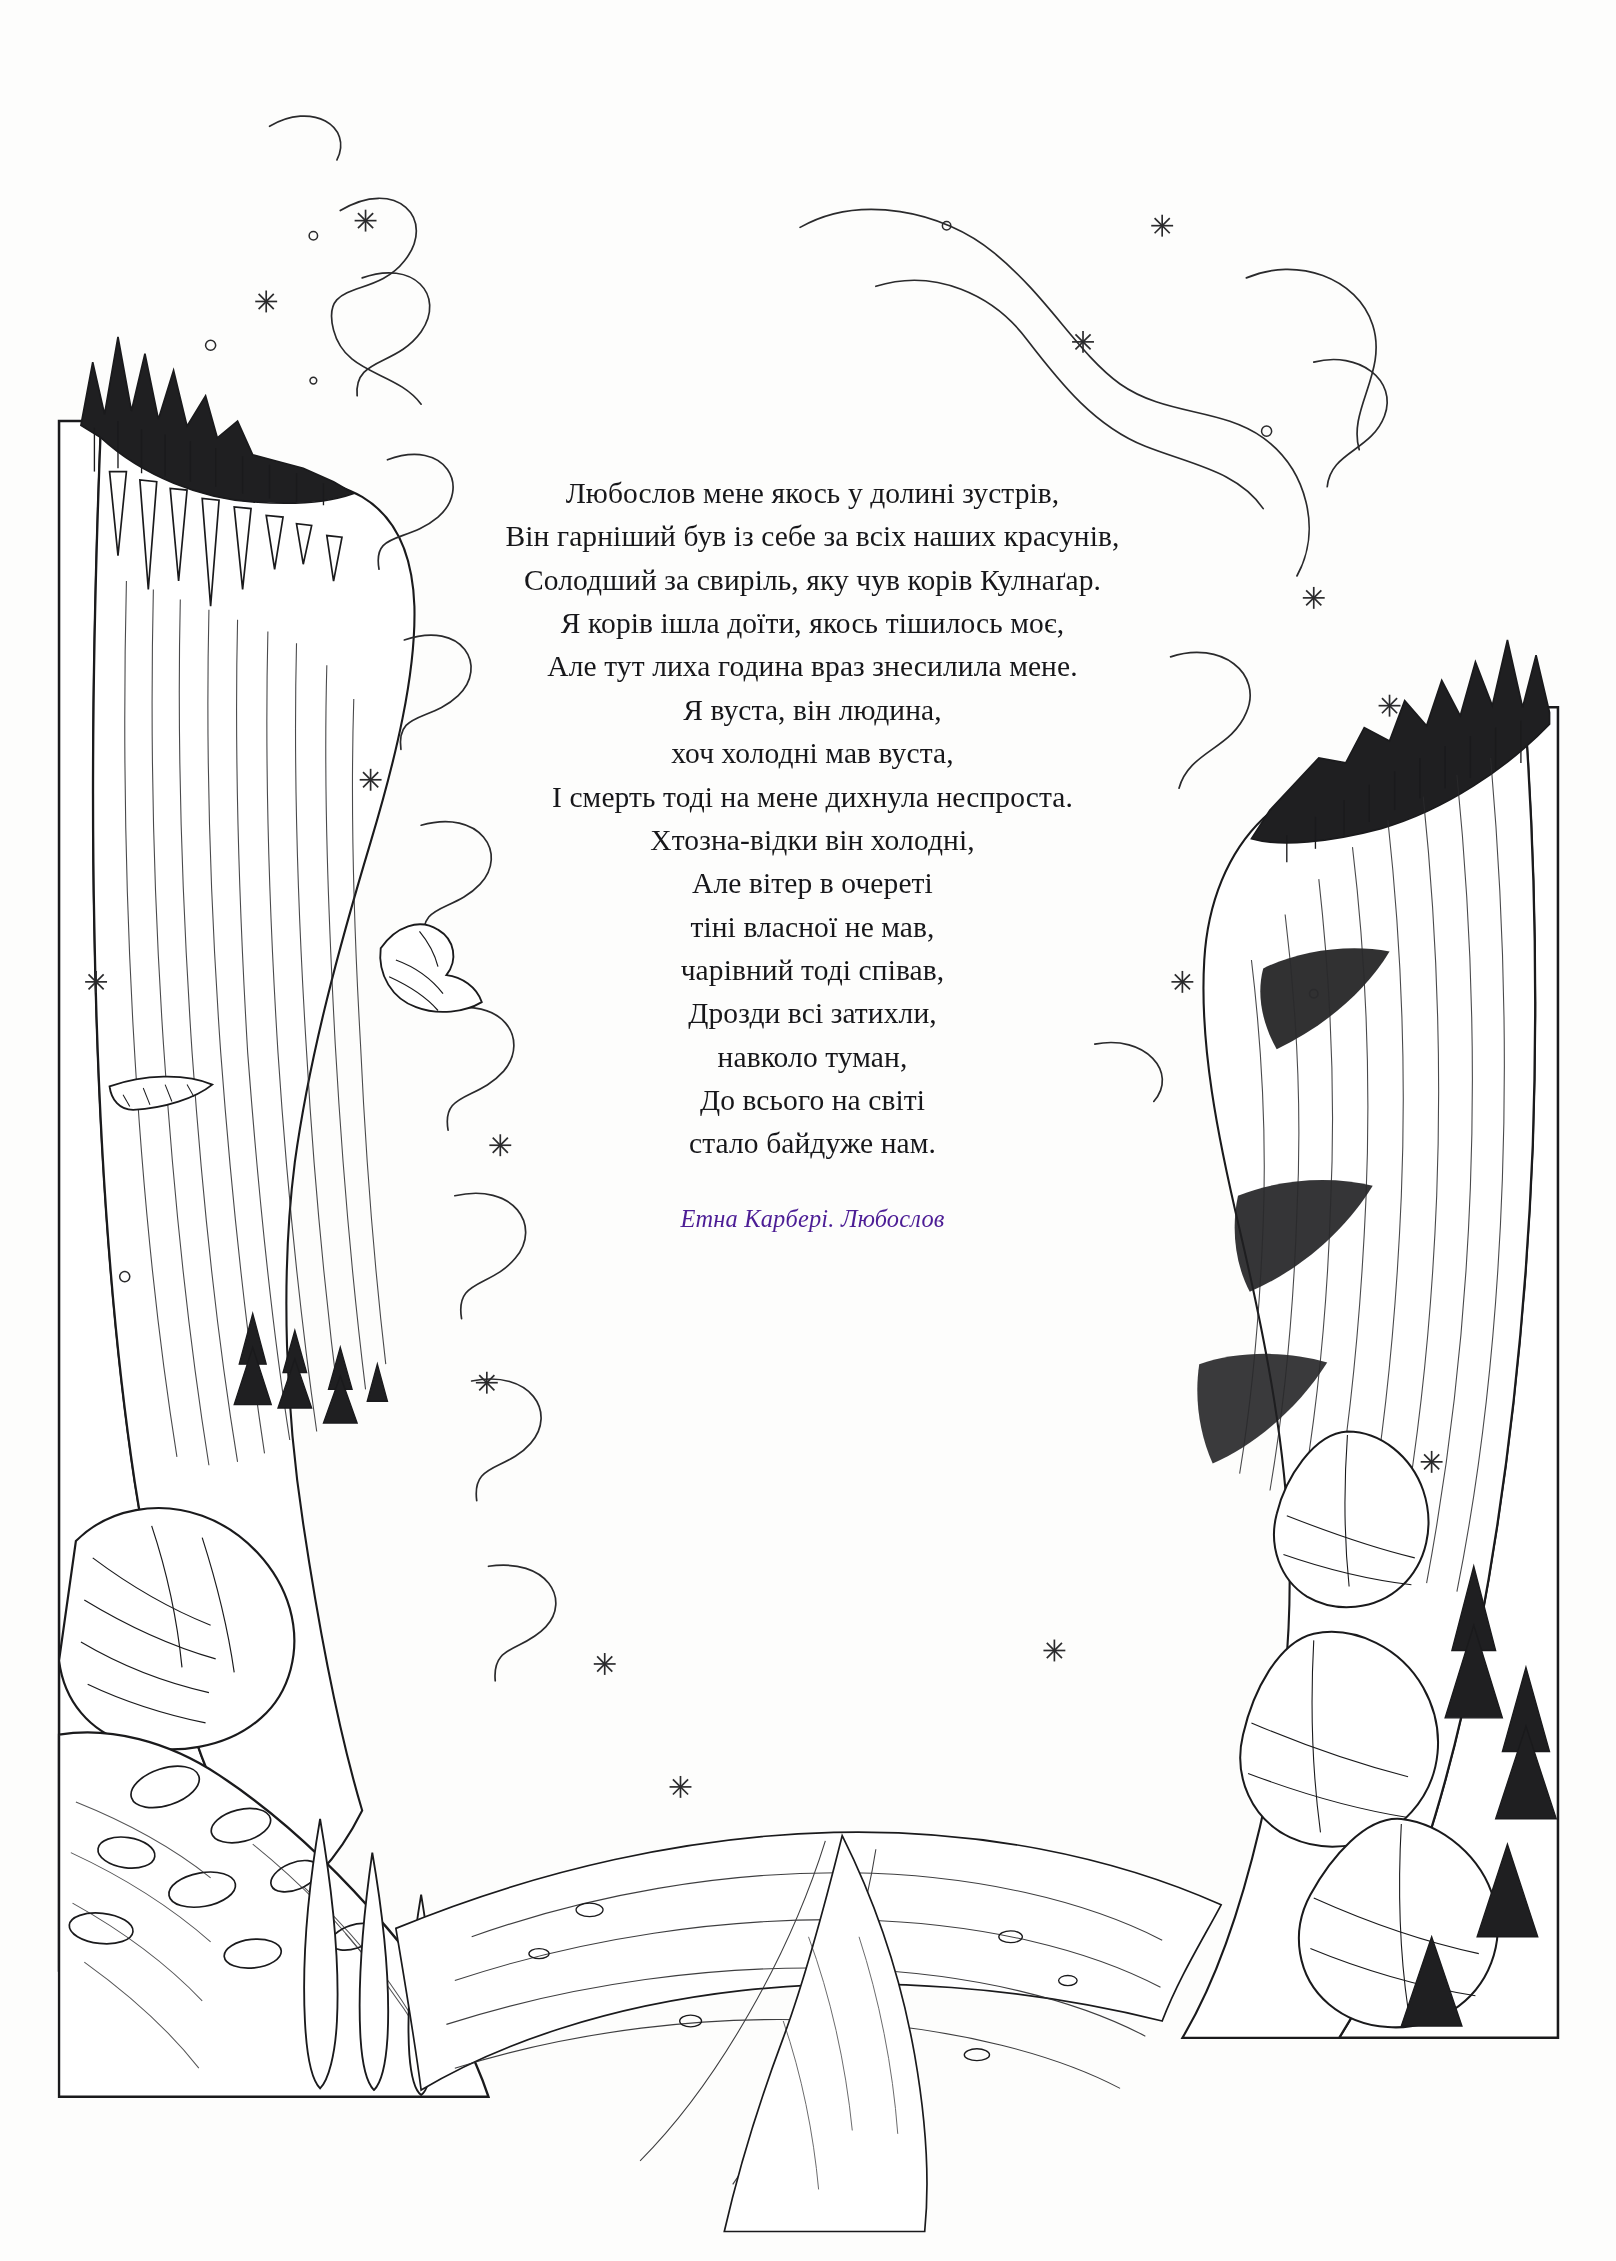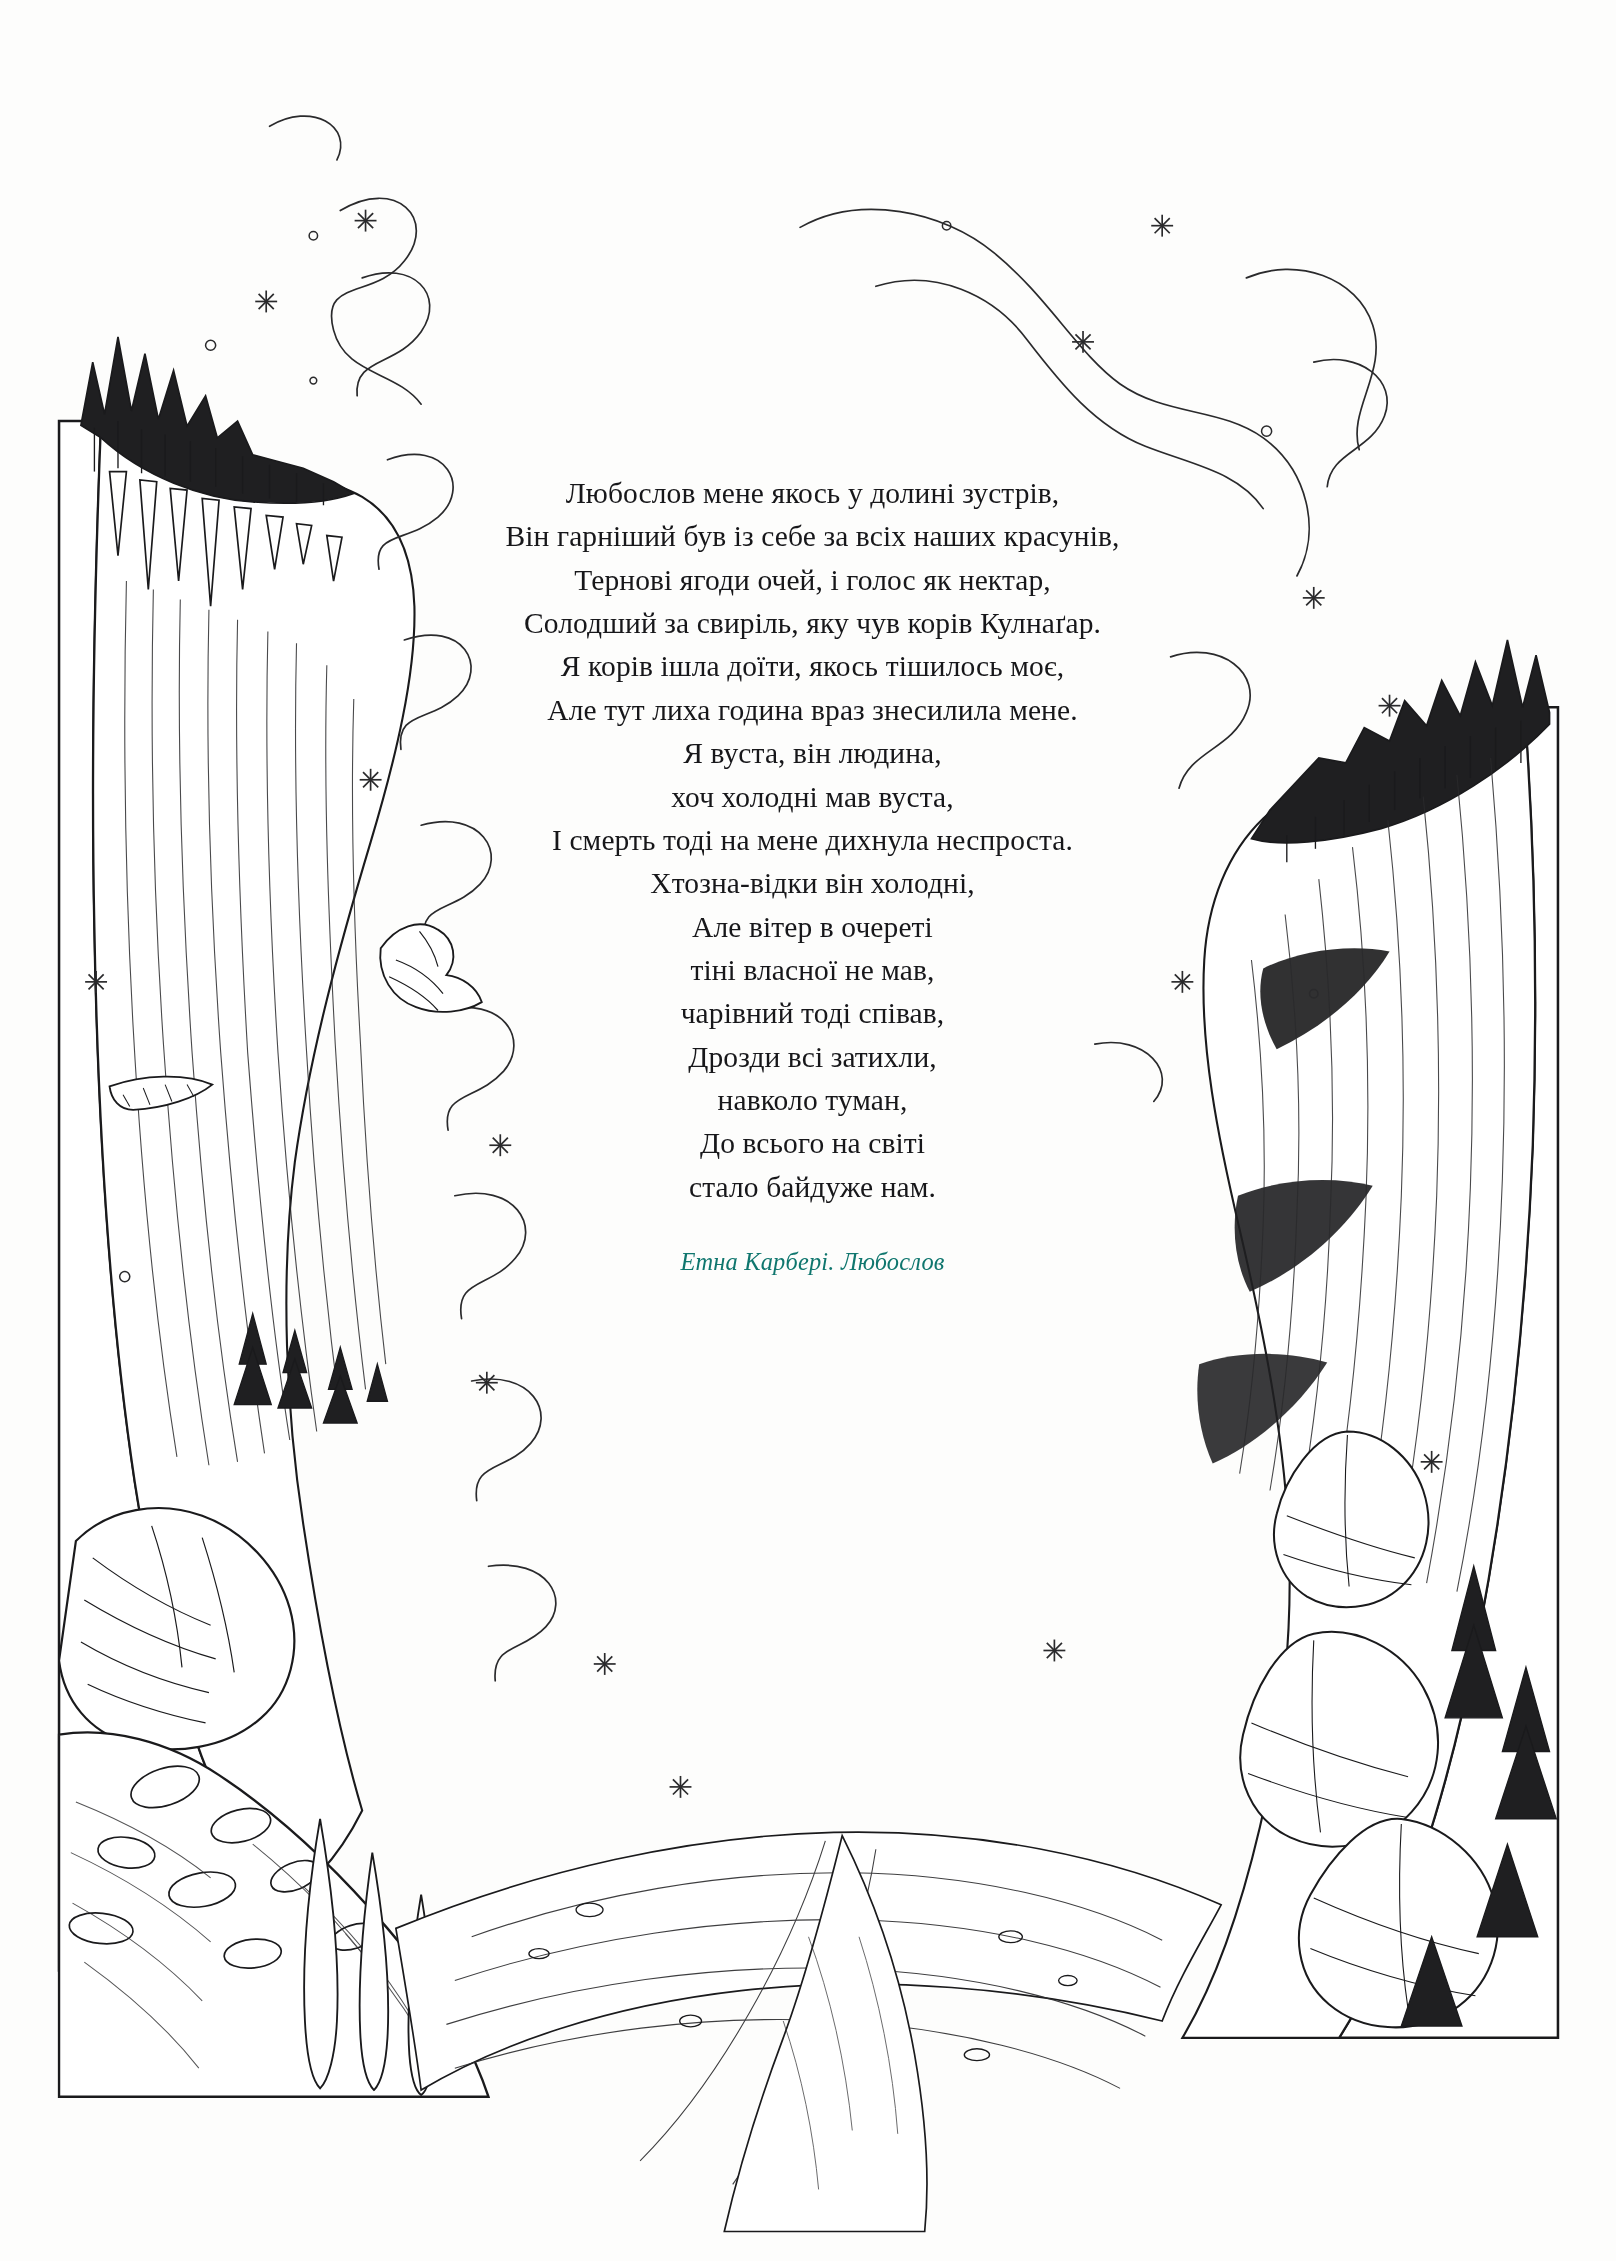--- a/index.html
+++ b/index.html
@@ -38,21 +38,21 @@
     line-height: 1.47;
     color: #17171a;
     white-space: pre;
     letter-spacing: 0.1px;
   }
   .attribution {
     margin-top: 39px;
     font-family: "Liberation Serif", serif;
     font-style: italic;
     font-size: 24.4px;
-    color: #0f766e;
+    color: #4c1d95;
     letter-spacing: 0.2px;
   }
 </style>
 </head>
 <body>
 
 <div class="page">
 
   <div class="art-layer">
     <svg viewBox="0 0 1920 2685" xmlns="http://www.w3.org/2000/svg" aria-hidden="true">
@@ -351,21 +351,20 @@
         <path d="M470,1140 C492,1148 512,1162 526,1180" fill="none" stroke-width="1.4"></path>
         <path d="M462,1160 C484,1170 506,1184 520,1200" fill="none" stroke-width="1.4"></path>
         <path d="M498,1106 C508,1118 516,1132 520,1148" fill="none" stroke-width="1.4"></path>
       </g>
     </svg>
   </div>
 
   <div class="poem-block">
     <div class="poem-line">Любослов мене якось у долині зустрів,</div>
     <div class="poem-line">Він гарніший був із себе за всіх наших красунів,</div>
-    <div class="poem-line">Тернові ягоди очей, і голос як нектар,</div>
     <div class="poem-line">Солодший за свиріль, яку чув корів Кулнаґар.</div>
     <div class="poem-line">Я корів ішла доїти, якось тішилось моє,</div>
     <div class="poem-line">Але тут лиха година враз знесилила мене.</div>
     <div class="poem-line">Я вуста, він людина,</div>
     <div class="poem-line">хоч холодні мав вуста,</div>
     <div class="poem-line">І смерть тоді на мене дихнула неспроста.</div>
     <div class="poem-line">Хтозна-відки він холодні,</div>
     <div class="poem-line">Але вітер в очереті</div>
     <div class="poem-line">тіні власної не мав,</div>
     <div class="poem-line">чарівний тоді співав,</div>

